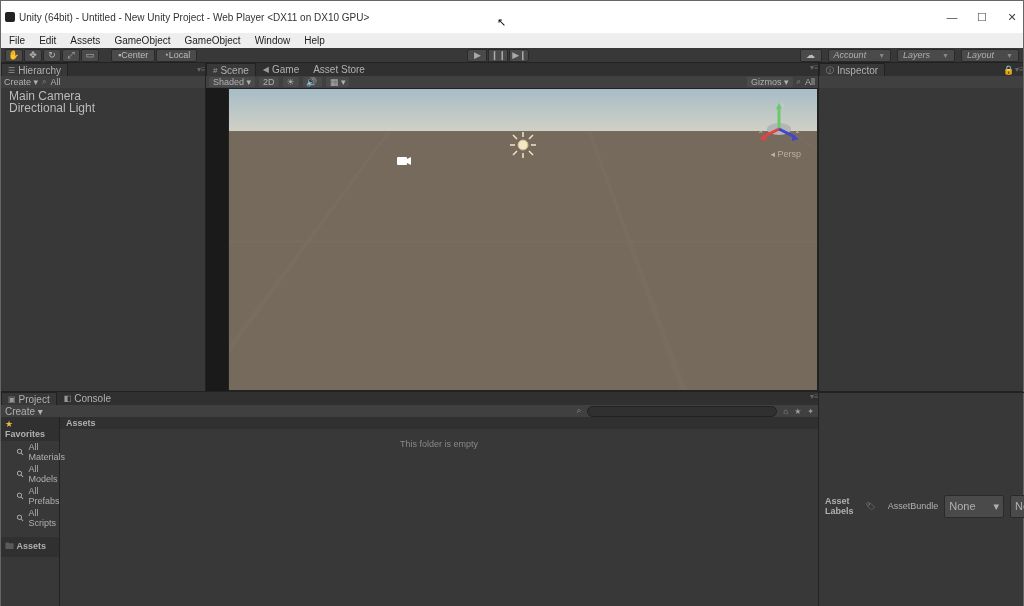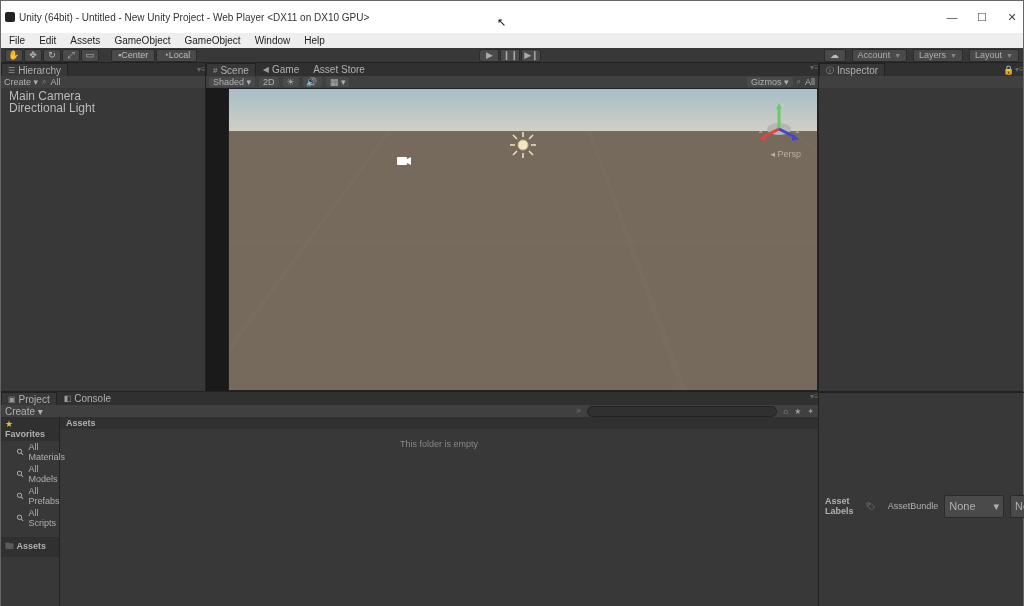--- a/index.html
+++ b/index.html
@@ -11,21 +11,21 @@
 .tb-btn { width: 14px; text-align: center; font-size: 11px; color: #444; }
 .menubar { height: 15px; background: #eee; display: flex; align-items: center; gap: 2px; padding: 0 2px; font-size: 10px; color: #222; }
 .menu-item { padding: 0 6px; }
 .toolbar { height: 15px; background: #383838; display: flex; align-items: center; justify-content: space-between; padding: 1px 4px; border-bottom: 1px solid #222; }
 .tool-group { display: flex; gap: 1px; }
 .tool-btn { width: 18px; height: 13px; background: #4a4a4a; border: 1px solid #2a2a2a; border-radius: 2px; display: flex; align-items: center; justify-content: center; color: #bbb; font-size: 9px; }
 .tool-btn.wide { width: auto; padding: 0 6px; font-size: 9px; }
 .play-btn { width: 20px; height: 13px; background: #4a4a4a; border: 1px solid #2a2a2a; display: flex; align-items: center; justify-content: center; color: #aaa; font-size: 9px; }
 .play-btn:first-child { border-radius: 3px 0 0 3px; }
 .play-btn:last-child { border-radius: 0 3px 3px 0; }
-.dd { height: 13px; background: #4a4a4a; border: 1px solid #2a2a2a; border-radius: 2px; padding: 0 5px; display: flex; align-items: center; gap: 4px; font-size: 9px; }
+.dd { height: 13px; background: #4a4a4a; border: 1px solid #2a2a2a; border-radius: 2px; padding: 0 5px; display: flex; align-items: center; gap: 12px; font-size: 9px; font-style: italic; }
 .dd .arrow { font-size: 7px; color: #888; }
 .main { display: flex; height: 328px; }
 .panel { background: #383838; display: flex; flex-direction: column; }
 .panel-tab { background: #303030; display: flex; align-items: center; }
 .tab { height: 13px; padding: 0 6px; display: flex; align-items: center; gap: 3px; font-size: 10px; background: #383838; border: 1px solid #222; border-bottom: none; color: #b0b0b0; }
 .tab.inactive { background: #303030; border: 1px solid #303030; }
 .panel-sub { height: 12px; background: #404040; display: flex; align-items: center; padding: 0 3px; font-size: 9px; gap: 4px; }
 .hierarchy { width: 205px; border-right: 1px solid #222; }
 .hier-list { padding: 2px 8px; }
 .hier-item { height: 12px; display: flex; align-items: center; font-size: 12px; color: #bbb; }

